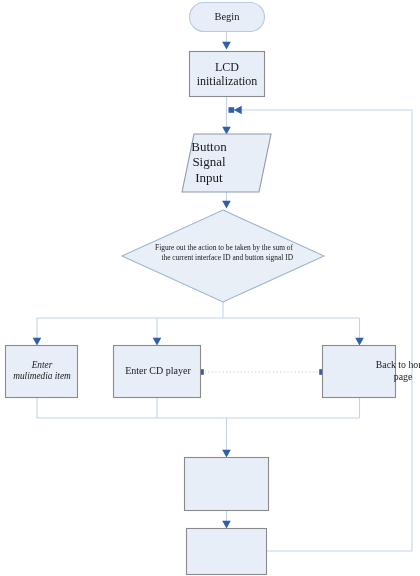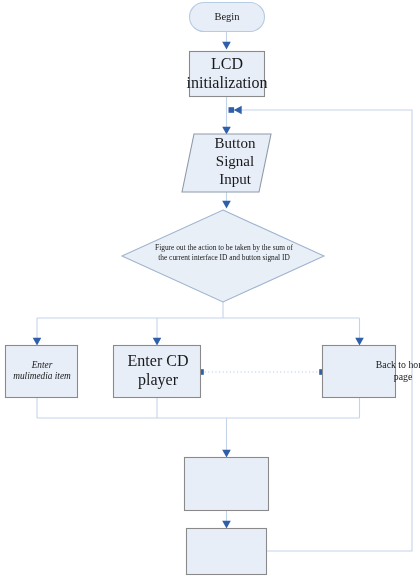--- a/index.html
+++ b/index.html
@@ -31,25 +31,25 @@
     display: flex;
     align-items: center;
     justify-content: center;
     text-align: center;
     color: #16181a;
     line-height: 1.18;
     pointer-events: none;
     white-space: pre-line;
   }
   .lbl-begin       { left: 189px; top: 2px;   width: 76px;  height: 30px; font-size: 10.5px; }
-  .lbl-lcd         { left: 189px; top: 51px;  width: 76px;  height: 46px; font-size: 16px; }
-  .lbl-button      { left: 200px; top: 136px; width: 70px;  height: 52px; font-size: 15px; }
-  .lbl-decision    { left: 134px; top: 238px; width: 180px; height: 30px; font-size: 7.4px; line-height: 1.35; }
+  .lbl-lcd         { left: 189px; top: 51px;  width: 76px;  height: 46px; font-size: 12px; }
+  .lbl-button      { left: 174px; top: 136px; width: 70px;  height: 52px; font-size: 13px; }
+  .lbl-decision    { left: 134px; top: 238px; width: 180px; height: 30px; font-size: 7.4px; line-height: 1.35; text-align: right; }
   .lbl-multimedia  { left: 6px;   top: 350px; width: 72px;  height: 42px; font-size: 9.3px; font-style: italic; }
-  .lbl-cd          { left: 115px; top: 350px; width: 86px;  height: 42px; font-size: 16px; }
+  .lbl-cd          { left: 115px; top: 350px; width: 86px;  height: 42px; font-size: 10px; }
   .lbl-home        { left: 322px; top: 350px; width: 74px;  height: 42px; font-size: 9.8px; margin-left: 44px; }
   .lbl-display     { left: 184px; top: 460px; width: 84px;  height: 48px; font-size: 9.8px; }
   .lbl-getcurrent  { left: 186px; top: 531px; width: 80px;  height: 45px; font-size: 9.8px; }
 </style>
 </head>
 <body>
 
 <div id="canvas">
 
   <svg id="flow-svg" viewBox="0 0 420 576" xmlns="http://www.w3.org/2000/svg">

